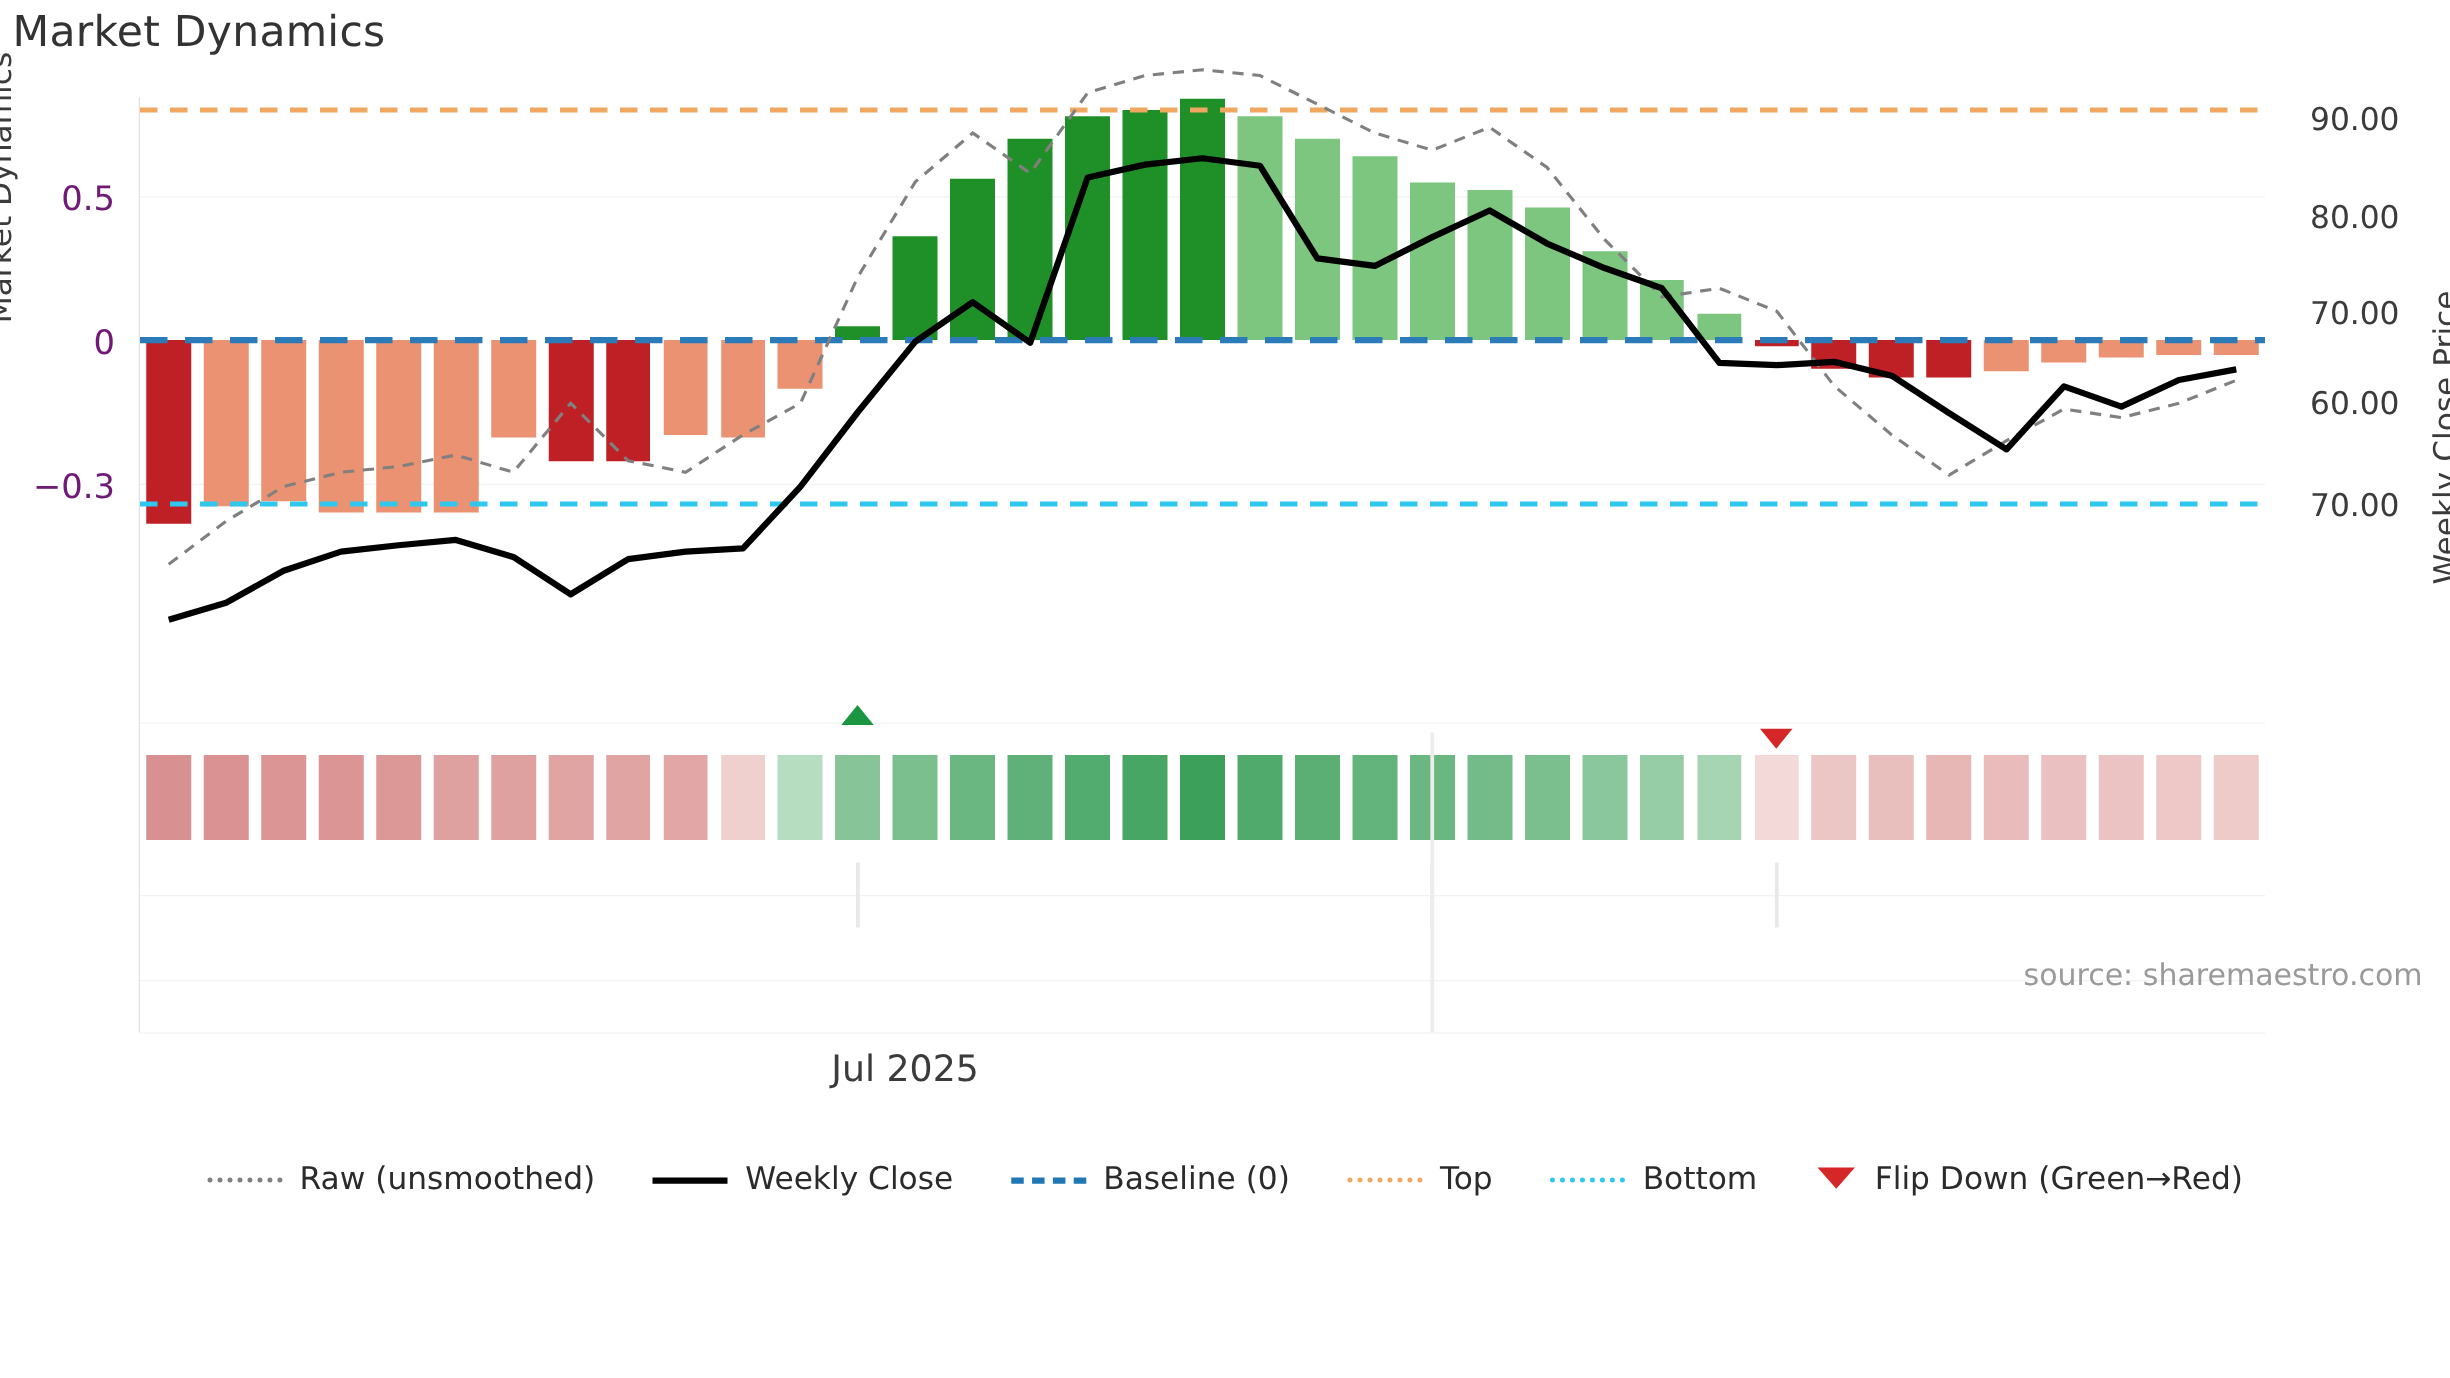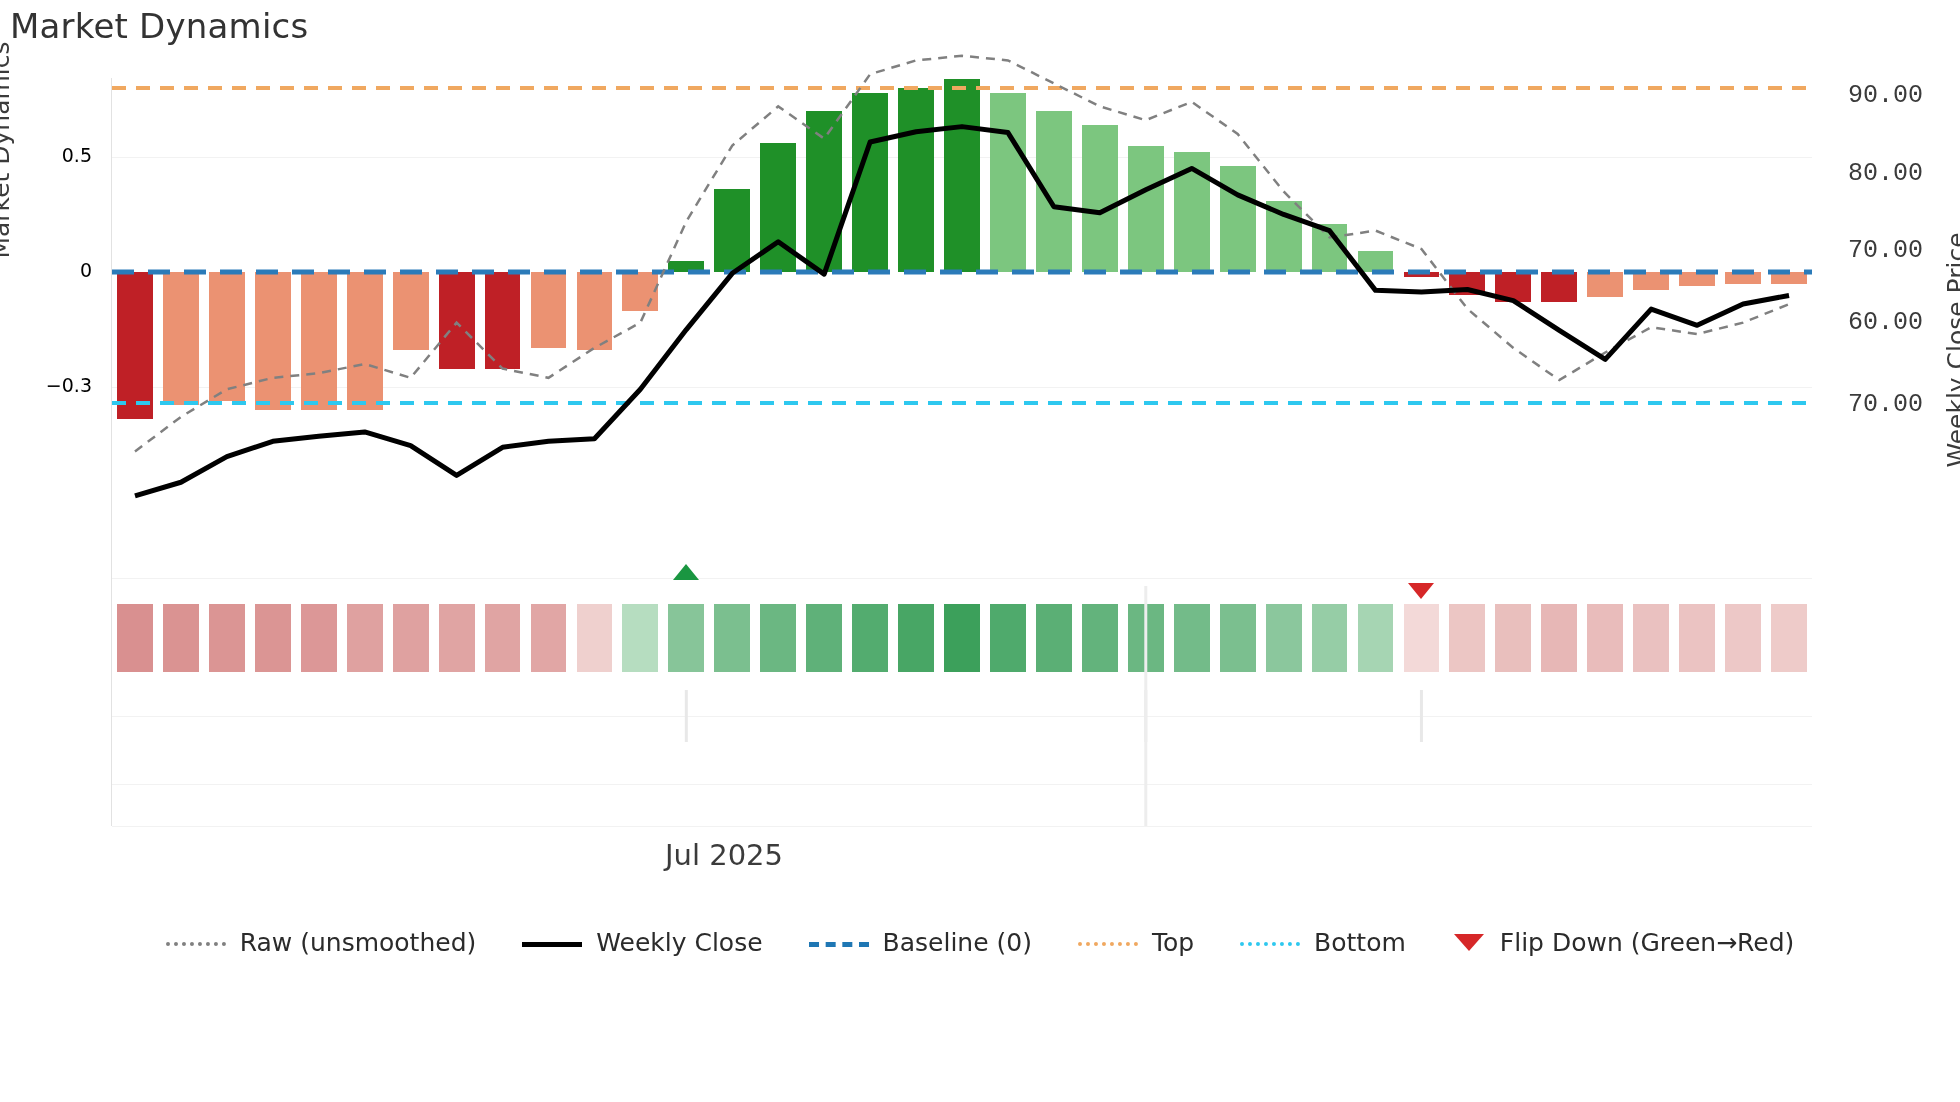--- a/index.html
+++ b/index.html
@@ -12,24 +12,24 @@
   .title{
     position:absolute;left:10px;top:6px;font-size:34px;color:#333;letter-spacing:.2px;
   }
   .axis-line-left{
     position:absolute;left:111px;top:78px;width:1px;height:748px;background:#e2e2e2;
   }
   .gridline{position:absolute;left:112px;width:1700px;height:1px;background:#f2f2f2;}
   .svgwrap{position:absolute;left:0;top:0;width:1960px;height:1102px;pointer-events:none;}
   
   .ylab-left{
-    position:absolute;right:1868px;font-size:19px;color:#000000;text-align:center;white-space:nowrap;
+    position:absolute;right:1868px;font-size:27px;color:#701a75;text-align:center;white-space:nowrap;
   }
   .ylab-right{
-    position:absolute;left:1848px;font-size:25px;color:#3b3b3b;white-space:nowrap;font-family:Liberation Mono, monospace;
+    position:absolute;left:1848px;font-size:25px;color:#3b3b3b;white-space:nowrap;
   }
   .ytitle-left{
     position:absolute;left:-14px;top:300px;width:300px;font-size:25px;color:#3b3b3b;
     transform:rotate(-90deg);transform-origin:left top;text-align:center;
   }
   .ytitle-right{
     position:absolute;left:1942px;top:560px;width:420px;font-size:25px;color:#3b3b3b;
     transform:rotate(-90deg);transform-origin:left top;text-align:center;
   }
   .xtick-label{
@@ -78,20 +78,21 @@
   <div class="ylab-right" style="top:159px">80.00</div>
   <div class="ylab-right" style="top:236px">70.00</div>
   <div class="ylab-right" style="top:308px">60.00</div>
   <div class="ylab-right" style="top:390px">70.00</div>
 
   <div class="ytitle-left">Market Dynamics</div>
   <div class="ytitle-right">Weekly Close Price</div>
 
   <div class="xtick-label" style="left:724px">Jul 2025</div>
 
+  <div class="source">source: sharemaestro.com</div>
 
   <div id="bars-layer">
       <div class="bar" style="left: 117.054px; top: 272px; width: 35.8378px; height: 147.2px; background: rgb(191, 32, 38);"></div>
       <div class="bar" style="left: 163px; top: 272px; width: 35.8378px; height: 133.4px; background: rgb(235, 146, 114);"></div>
       <div class="bar" style="left: 208.946px; top: 272px; width: 35.8378px; height: 128.8px; background: rgb(235, 146, 114);"></div>
       <div class="bar" style="left: 254.892px; top: 272px; width: 35.8378px; height: 138px; background: rgb(235, 146, 114);"></div>
       <div class="bar" style="left: 300.838px; top: 272px; width: 35.8378px; height: 138px; background: rgb(235, 146, 114);"></div>
       <div class="bar" style="left: 346.784px; top: 272px; width: 35.8378px; height: 138px; background: rgb(235, 146, 114);"></div>
       <div class="bar" style="left: 392.73px; top: 272px; width: 35.8378px; height: 78.2px; background: rgb(235, 146, 114);"></div>
       <div class="bar" style="left: 438.676px; top: 272px; width: 35.8378px; height: 96.6px; background: rgb(191, 32, 38);"></div>

